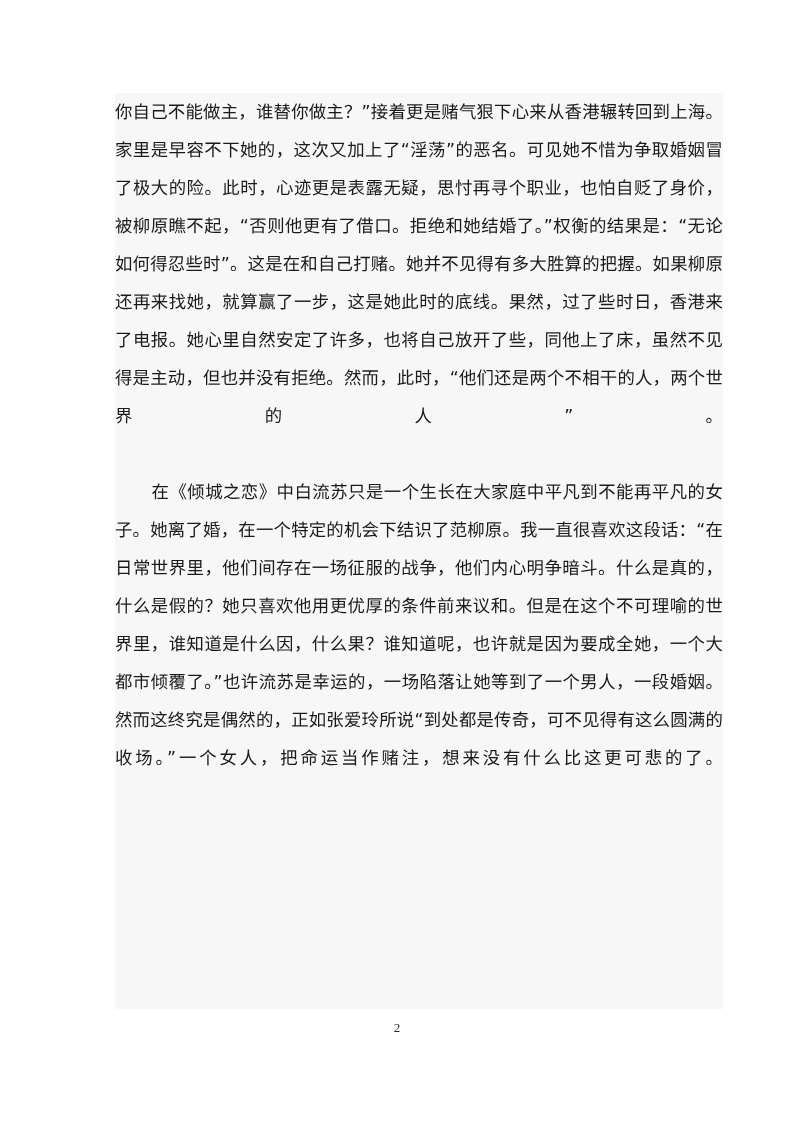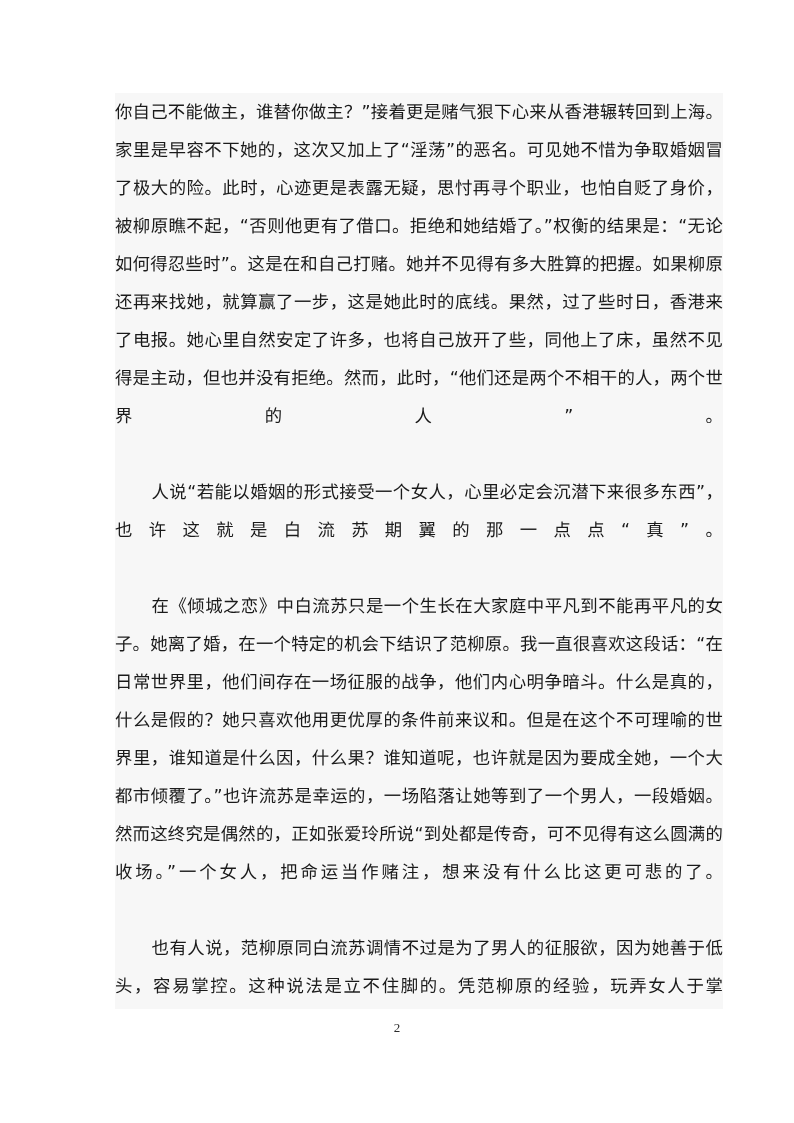--- a/index.html
+++ b/index.html
@@ -83,21 +83,19 @@
   }
 </style>
 </head>
 <body>
 
 <div class="page">
 
   <div class="text-block">
     <div class="body-text">
       <p class="para">你自己不能做主，谁替你做主？”接着更是赌气狠下心来从香港辗转回到上海。家里是早容不下她的，这次又加上了“淫荡”的恶名。可见她不惜为争取婚姻冒了极大的险。此时，心迹更是表露无疑，思忖再寻个职业，也怕自贬了身价，被柳原瞧不起，“否则他更有了借口。拒绝和她结婚了。”权衡的结果是：“无论如何得忍些时”。这是在和自己打赌。她并不见得有多大胜算的把握。如果柳原还再来找她，就算赢了一步，这是她此时的底线。果然，过了些时日，香港来了电报。她心里自然安定了许多，也将自己放开了些，同他上了床，虽然不见得是主动，但也并没有拒绝。然而，此时，“他们还是两个不相干的人，两个世界的人”。</p>
-      <p class="para indent">人说“若能以婚姻的形式接受一个女人，心里必定会沉潜下来很多东西”，也许这就是白流苏期翼的那一点点“真”。</p>
       <p class="para indent">在《倾城之恋》中白流苏只是一个生长在大家庭中平凡到不能再平凡的女子。她离了婚，在一个特定的机会下结识了范柳原。我一直很喜欢这段话：“在日常世界里，他们间存在一场征服的战争，他们内心明争暗斗。什么是真的，什么是假的？她只喜欢他用更优厚的条件前来议和。但是在这个不可理喻的世界里，谁知道是什么因，什么果？谁知道呢，也许就是因为要成全她，一个大都市倾覆了。”也许流苏是幸运的，一场陷落让她等到了一个男人，一段婚姻。然而这终究是偶然的，正如张爱玲所说“到处都是传奇，可不见得有这么圆满的收场。”一个女人，把命运当作赌注，想来没有什么比这更可悲的了。</p>
-      <p class="para indent">也有人说，范柳原同白流苏调情不过是为了男人的征服欲，因为她善于低头，容易掌控。这种说法是立不住脚的。凭范柳原的经验，玩弄女人于掌</p>
     </div>
   </div>
 
   <div class="page-number">2</div>
 
 </div>
 
 </body></html>

